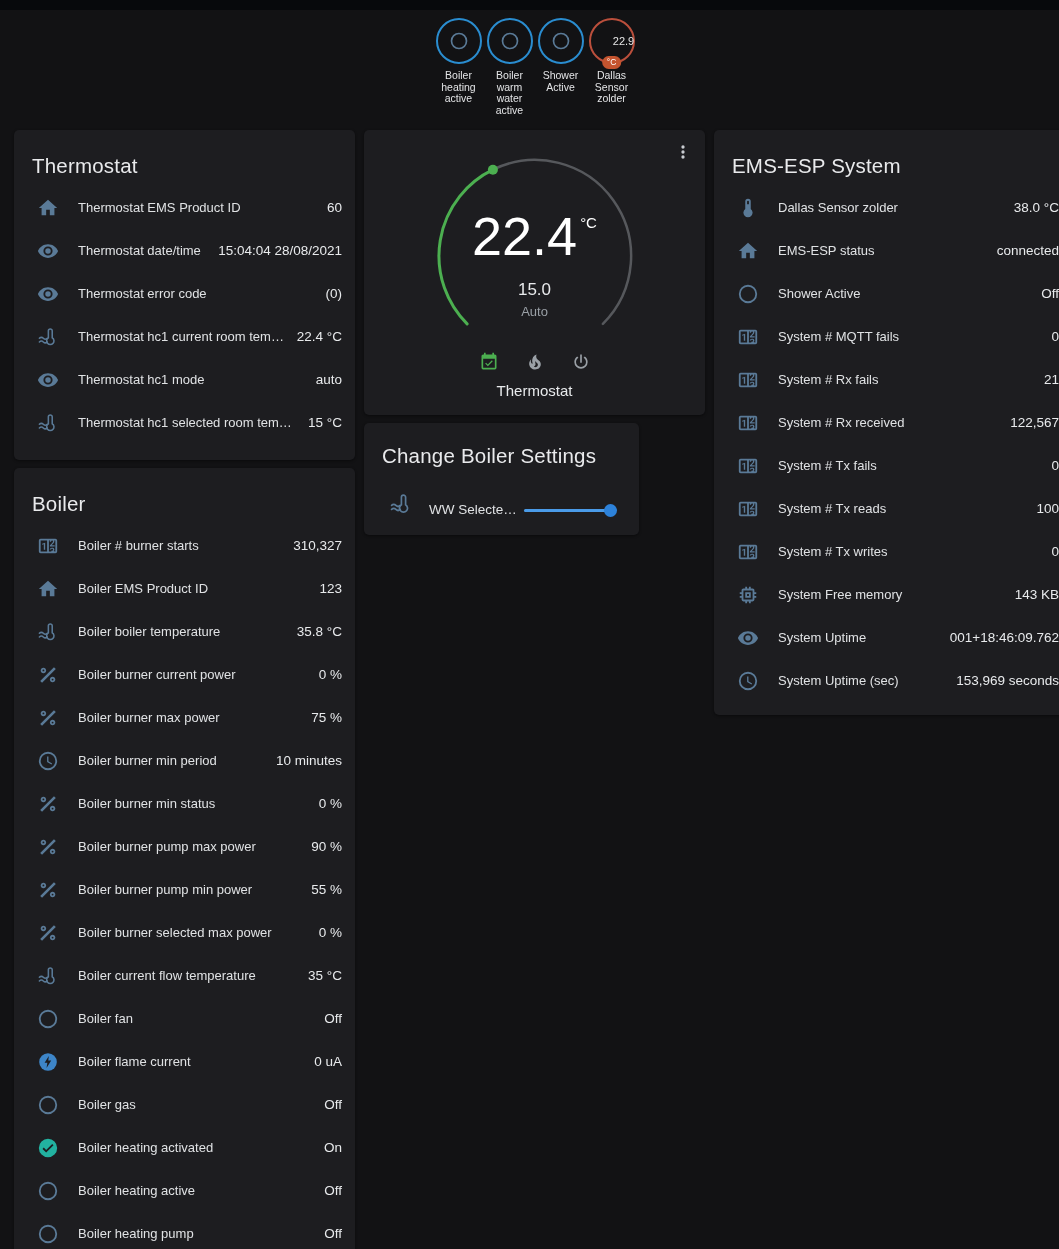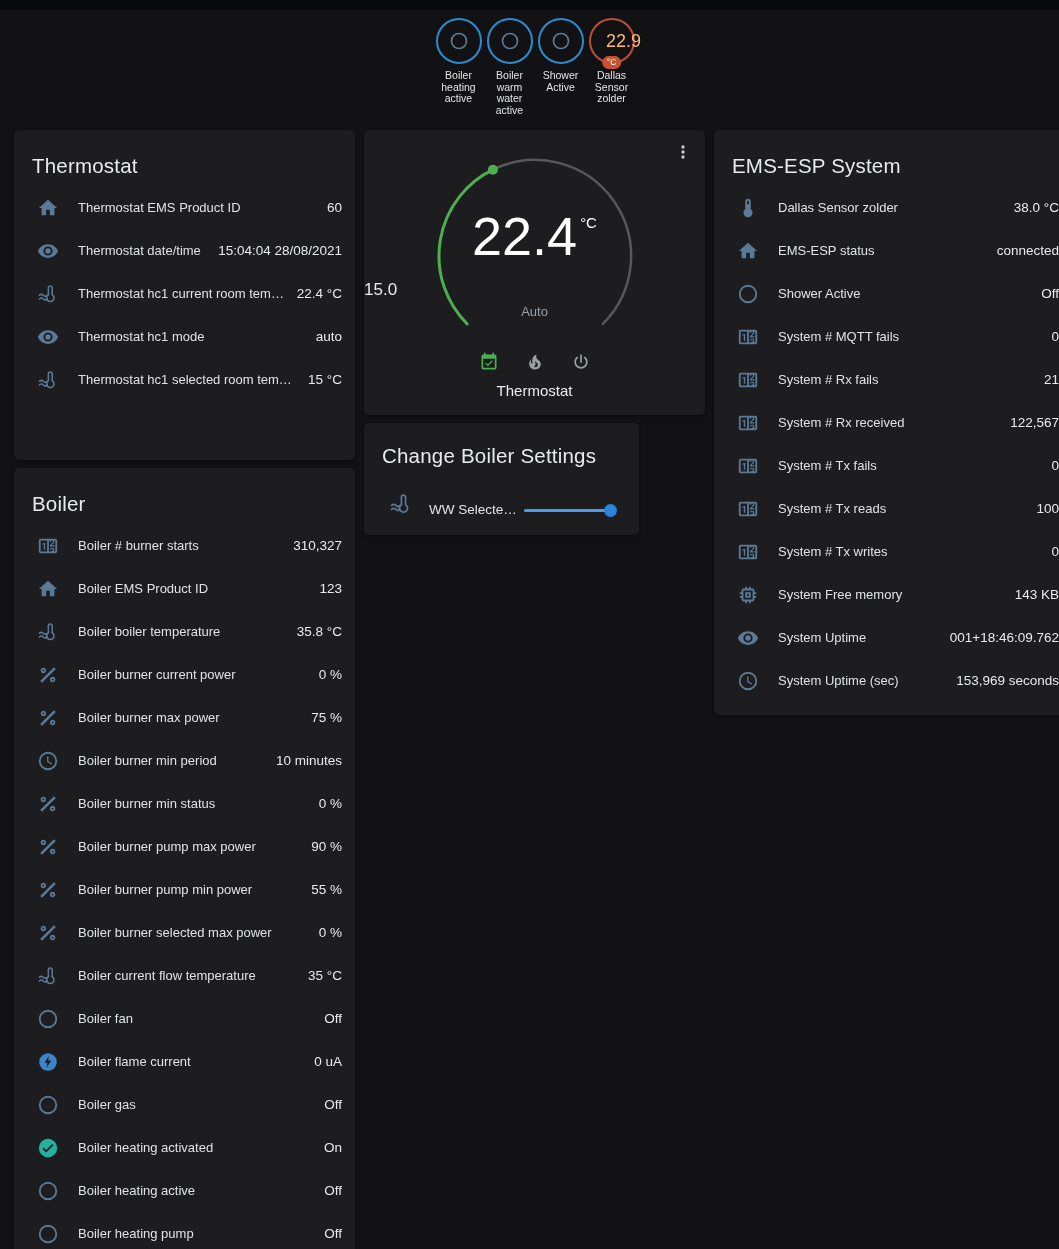--- a/index.html
+++ b/index.html
@@ -8,21 +8,21 @@
     background:var(--page_bg,#121214);
     font-family:"Liberation Sans",sans-serif;
   }
   .topbar{position:absolute;top:0;left:0;width:100%;height:10px;background:var(--topbar_bg,#07090c);}
 
   
   .badges{position:absolute;top:18px;left:535px;transform:translateX(-50%);display:flex;align-items:flex-start;}
   .badge{width:51px;display:flex;flex-direction:column;align-items:center;cursor:pointer;}
   .badge-circle{width:42px;height:42px;border-radius:50%;border:2px solid #2a8dd0;display:flex;align-items:center;justify-content:center;position:relative;}
   .badge-icon svg{display:block;}
-  .badge-value{font-size:18px;color:#fdba74;margin-left:24px;}
+  .badge-value{font-size:11px;color:#e5e5e5;margin-left:24px;}
   .badge-unit{position:absolute;bottom:-7px;left:50%;transform:translateX(-50%);background:var(--unit_pill,#c4542f);color:#fff;font-size:8.5px;line-height:1;padding:2.5px 5px;border-radius:8px;}
   .badge-label{margin-top:6px;font-size:10.5px;line-height:11.5px;color:#e3e4e6;text-align:center;max-width:52px;}
 
   
   .card{position:absolute;background:var(--card_bg,#1d1d20);border-radius:5px;overflow:hidden;box-shadow:0 1px 3px rgba(0,0,0,.45);}
   .card-title{margin:0;padding:24px 16px 8px 18px;font-size:20.5px;line-height:24px;font-weight:400;color:var(--title,#e9eaec);letter-spacing:.2px;}
   #card-thermostat{left:14px;top:130px;width:341px;height:330px;}
   #card-boiler{left:14px;top:468px;width:341px;height:792px;}
   #card-dial{left:364px;top:130px;width:341px;height:285px;}
   #card-settings{left:364px;top:423px;width:275px;height:112px;}
@@ -32,21 +32,21 @@
   .row-icon{width:24px;height:24px;flex:0 0 24px;margin-right:18px;display:flex;align-items:center;justify-content:center;}
   .row-icon svg{display:block;}
   .row-label{flex:1;font-size:13px;color:var(--label,#e0e2e4);white-space:nowrap;overflow:hidden;text-overflow:ellipsis;padding-right:10px;}
   .row-value{font-size:13.5px;color:var(--value,#e8eaec);white-space:nowrap;}
 
   
   .kebab{position:absolute;top:10px;right:10px;width:24px;height:24px;display:flex;align-items:center;justify-content:center;cursor:pointer;}
   .gauge-wrap{position:absolute;top:20px;left:50%;transform:translateX(-50%);width:212px;height:212px;cursor:pointer;}
   .dial-temp{position:absolute;top:76px;left:0;width:100%;text-align:center;font-size:54px;line-height:60px;color:#ffffff;}
   .temp-unit{font-size:15px;position:relative;top:-27px;margin-left:3px;color:#ffffff;}
-  .dial-target{position:absolute;top:150px;left:0;width:100%;text-align:left;font-size:17px;color:#e8eaec;}
+  .dial-target{position:absolute;top:150px;left:0;width:100%;text-align:center;font-size:17px;color:#e8eaec;}
   .dial-mode{position:absolute;top:174px;left:0;width:100%;text-align:center;font-size:13px;color:var(--dim_text,#9aa0a6);}
   .dial-actions{position:absolute;top:222px;left:0;width:100%;display:flex;justify-content:center;gap:26px;}
   .dial-action{cursor:pointer;}
   .dial-action svg{display:block;}
   .dial-name{position:absolute;top:252px;left:0;width:100%;text-align:center;font-size:15px;color:#e8eaec;}
 
   
   #card-settings .card-title{padding:21px 18px 0 18px;}
   .settings-row{position:absolute;top:62px;left:0;right:12px;height:32px;display:flex;align-items:flex-end;padding:0 11px 0 24px;}
   .settings-icon{width:26px;height:26px;display:flex;align-items:center;justify-content:center;}
@@ -115,20 +115,29 @@
         <span class="row-value">60</span>
       </div>
       <div class="row">
         <span class="row-icon">
           <svg xmlns="http://www.w3.org/2000/svg" viewBox="0 0 24 24" width="22" height="22">
             <path fill="#5a7a97" d="M12,9A3,3 0 0,0 9,12A3,3 0 0,0 12,15A3,3 0 0,0 15,12A3,3 0 0,0 12,9M12,17A5,5 0 0,1 7,12A5,5 0 0,1 12,7A5,5 0 0,1 17,12A5,5 0 0,1 12,17M12,4.5C7,4.5 2.73,7.61 1,12C2.73,16.39 7,19.5 12,19.5C17,19.5 21.27,16.39 23,12C21.27,7.61 17,4.5 12,4.5Z"></path>
           </svg>
         </span>
         <span class="row-label">Thermostat date/time</span>
         <span class="row-value">15:04:04 28/08/2021</span>
+      </div>
+      <div class="row">
+        <span class="row-icon">
+          <svg xmlns="http://www.w3.org/2000/svg" viewBox="0 0 24 24" width="22" height="22">
+            <path fill="#5a7a97" d="M12,9A3,3 0 0,0 9,12A3,3 0 0,0 12,15A3,3 0 0,0 15,12A3,3 0 0,0 12,9M12,17A5,5 0 0,1 7,12A5,5 0 0,1 12,7A5,5 0 0,1 17,12A5,5 0 0,1 12,17M12,4.5C7,4.5 2.73,7.61 1,12C2.73,16.39 7,19.5 12,19.5C17,19.5 21.27,16.39 23,12C21.27,7.61 17,4.5 12,4.5Z"></path>
+          </svg>
+        </span>
+        <span class="row-label">Thermostat error code</span>
+        <span class="row-value">(0)</span>
       </div>
       <div class="row">
         <span class="row-icon">
           <svg xmlns="http://www.w3.org/2000/svg" viewBox="0 0 24 24" width="22" height="22" fill="none">
             <path d="M16.6 12.8V5.3a2.1 2.1 0 0 0-4.2 0v7.5a4 4 0 1 0 4.2 0Z" stroke="#5a7a97" stroke-width="1.7"></path>
             <path d="M2.6 13.4c1.3-1.3 3-1.3 4.3 0s3 1.3 4.3 0" stroke="#5a7a97" stroke-width="1.7" stroke-linecap="round"></path>
             <path d="M2.6 17.4c1.3-1.3 3-1.3 4.3 0s3 1.3 4.3 0" stroke="#5a7a97" stroke-width="1.7" stroke-linecap="round"></path>
           </svg>
         </span>
         <span class="row-label">Thermostat hc1 current room temper...</span>

